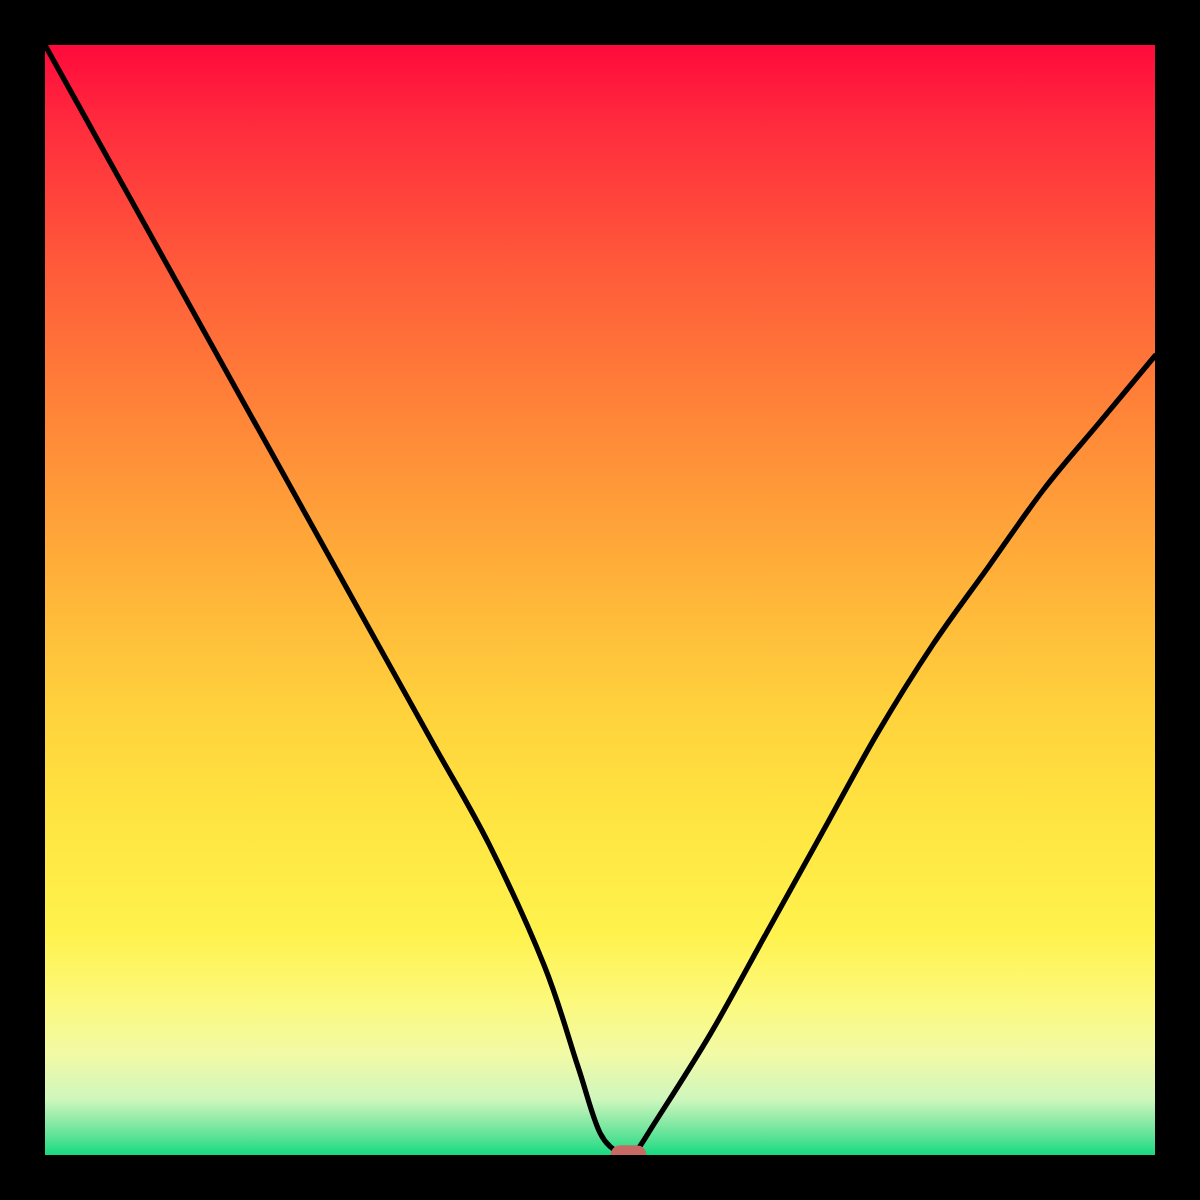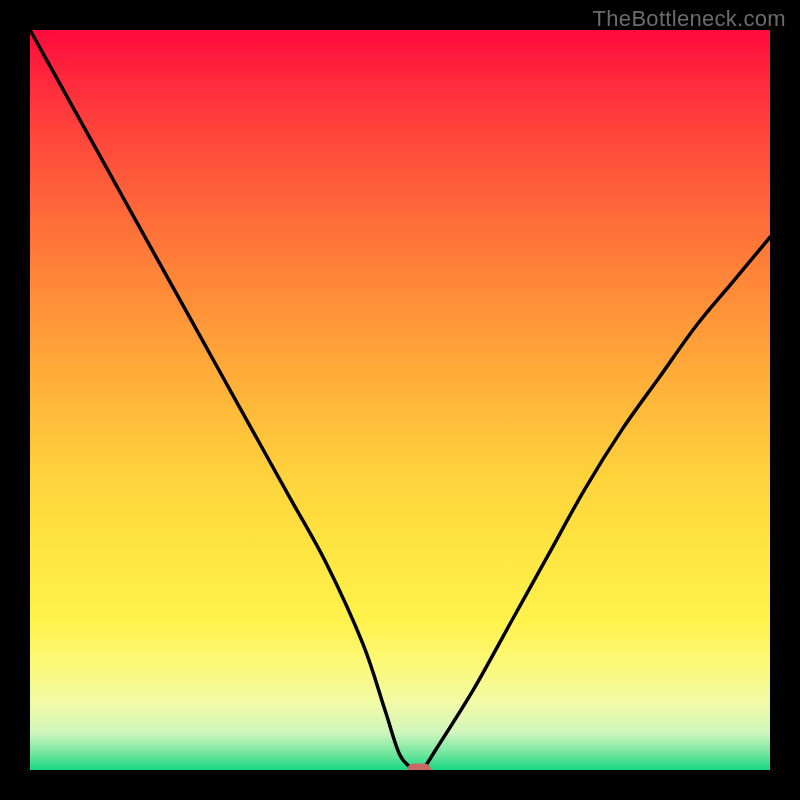--- a/index.html
+++ b/index.html
@@ -73,21 +73,20 @@
     background: #c76a65;
     border-radius: 7px;
     z-index: 3;
     transform: translate(-50%, -50%);
   }
 </style>
 </head>
 <body>
 
 <div class="frame">
-  <div class="watermark">TheBottleneck.com</div>
 
   <div class="plot">
     <div class="gradient"></div>
 
     <svg class="curve-svg" viewBox="0 0 740 740" preserveAspectRatio="none">
       <path id="curve-path" d="M 0 0 C 6.17 11.10, 24.67 44.40, 37.00 66.60 C 49.33 88.80, 61.67 111.00, 74.00 133.20 C 86.33 155.40, 98.67 177.60, 111.00 199.80 C 123.33 222.00, 135.67 244.20, 148.00 266.40 C 160.33 288.60, 172.67 310.80, 185.00 333.00 C 197.33 355.20, 209.67 377.40, 222.00 399.60 C 234.33 421.80, 246.67 444.00, 259.00 466.20 C 271.33 488.40, 283.67 508.13, 296.00 532.80 C 308.33 557.47, 323.13 589.53, 333.00 614.20 C 342.87 638.87, 349.03 662.30, 355.20 680.80 C 361.37 699.30, 365.07 715.33, 370.00 725.20 C 374.93 735.07, 381.10 737.53, 384.80 740.00 C 388.50 742.47, 388.50 743.70, 392.20 740.00 C 395.90 736.30, 398.37 731.37, 407.00 717.80 C 415.63 704.23, 431.67 679.57, 444.00 658.60 C 456.33 637.63, 468.67 614.20, 481.00 592.00 C 493.33 569.80, 505.67 547.60, 518.00 525.40 C 530.33 503.20, 542.67 479.77, 555.00 458.80 C 567.33 437.83, 579.67 418.10, 592.00 399.60 C 604.33 381.10, 616.67 365.07, 629.00 347.80 C 641.33 330.53, 653.67 312.03, 666.00 296.00 C 678.33 279.97, 690.67 266.40, 703.00 251.60 C 715.33 236.80, 733.83 214.60, 740.00 207.20" fill="none" stroke="#000" stroke-width="3.5" stroke-linejoin="round" stroke-linecap="round"></path>
     </svg>
 
     <div id="marker" class="marker" style="left: 388.5px; top: 740px;"></div>
   </div>

